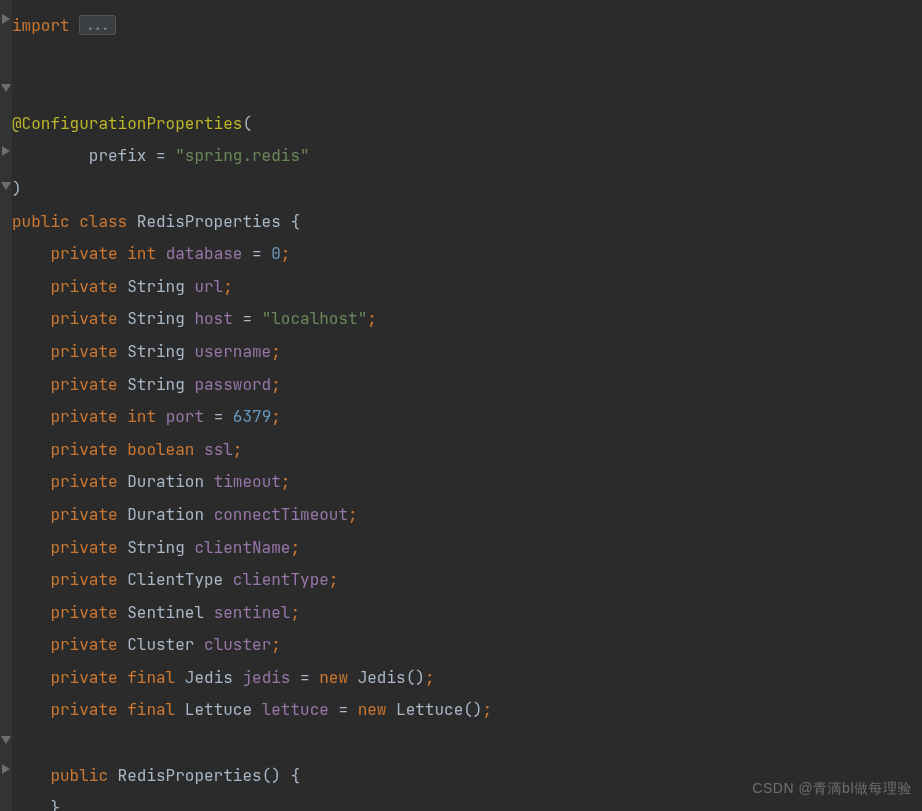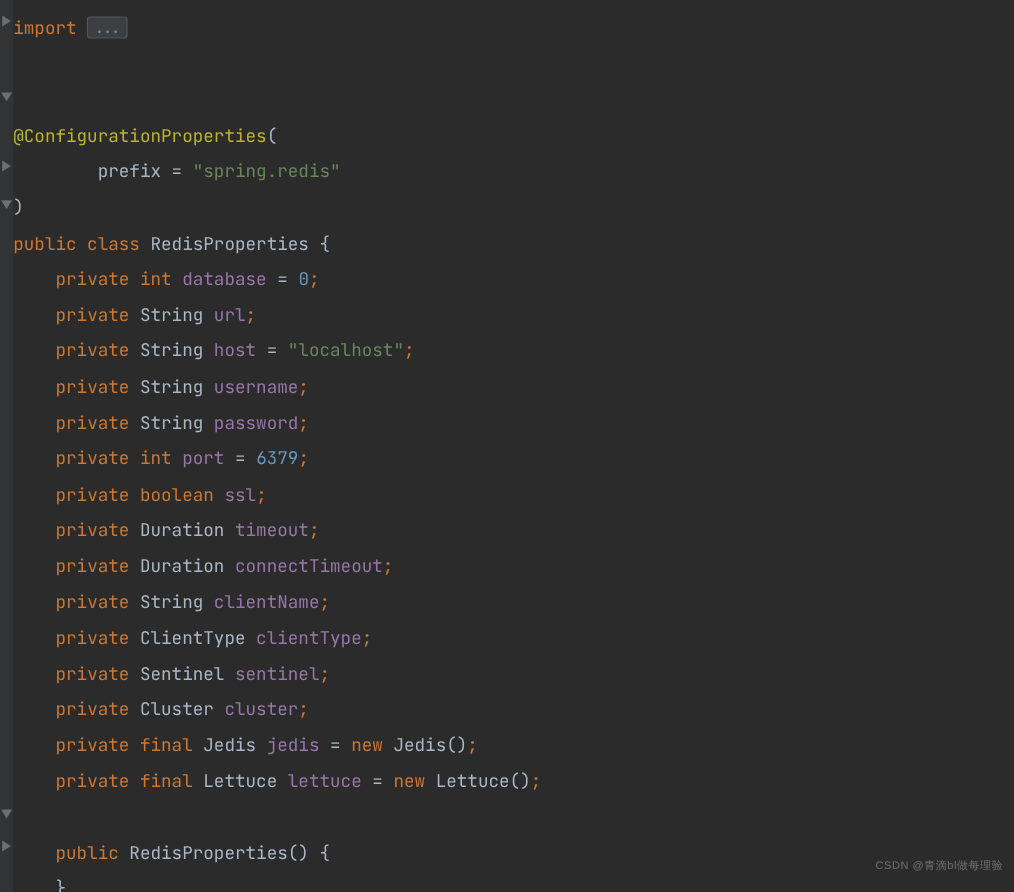--- a/index.html
+++ b/index.html
@@ -52,21 +52,21 @@
   .field { color: #9876aa; }
   .type { color: #a9b7c6; }
   .op { color: #a9b7c6; }
   .semi { color: #cc7832; }
 
   .watermark {
     position: absolute;
     right: 10px;
     bottom: 6px;
     font-family: Arial, sans-serif;
-    font-size: 10px;
+    font-size: 14px;
     color: rgba(230,230,230,0.35);
     letter-spacing: 0.5px;
     pointer-events: none;
   }
 
   .gutter-marker {
     position: absolute;
     left: 0;
     width: 10px;
     height: 5px;

